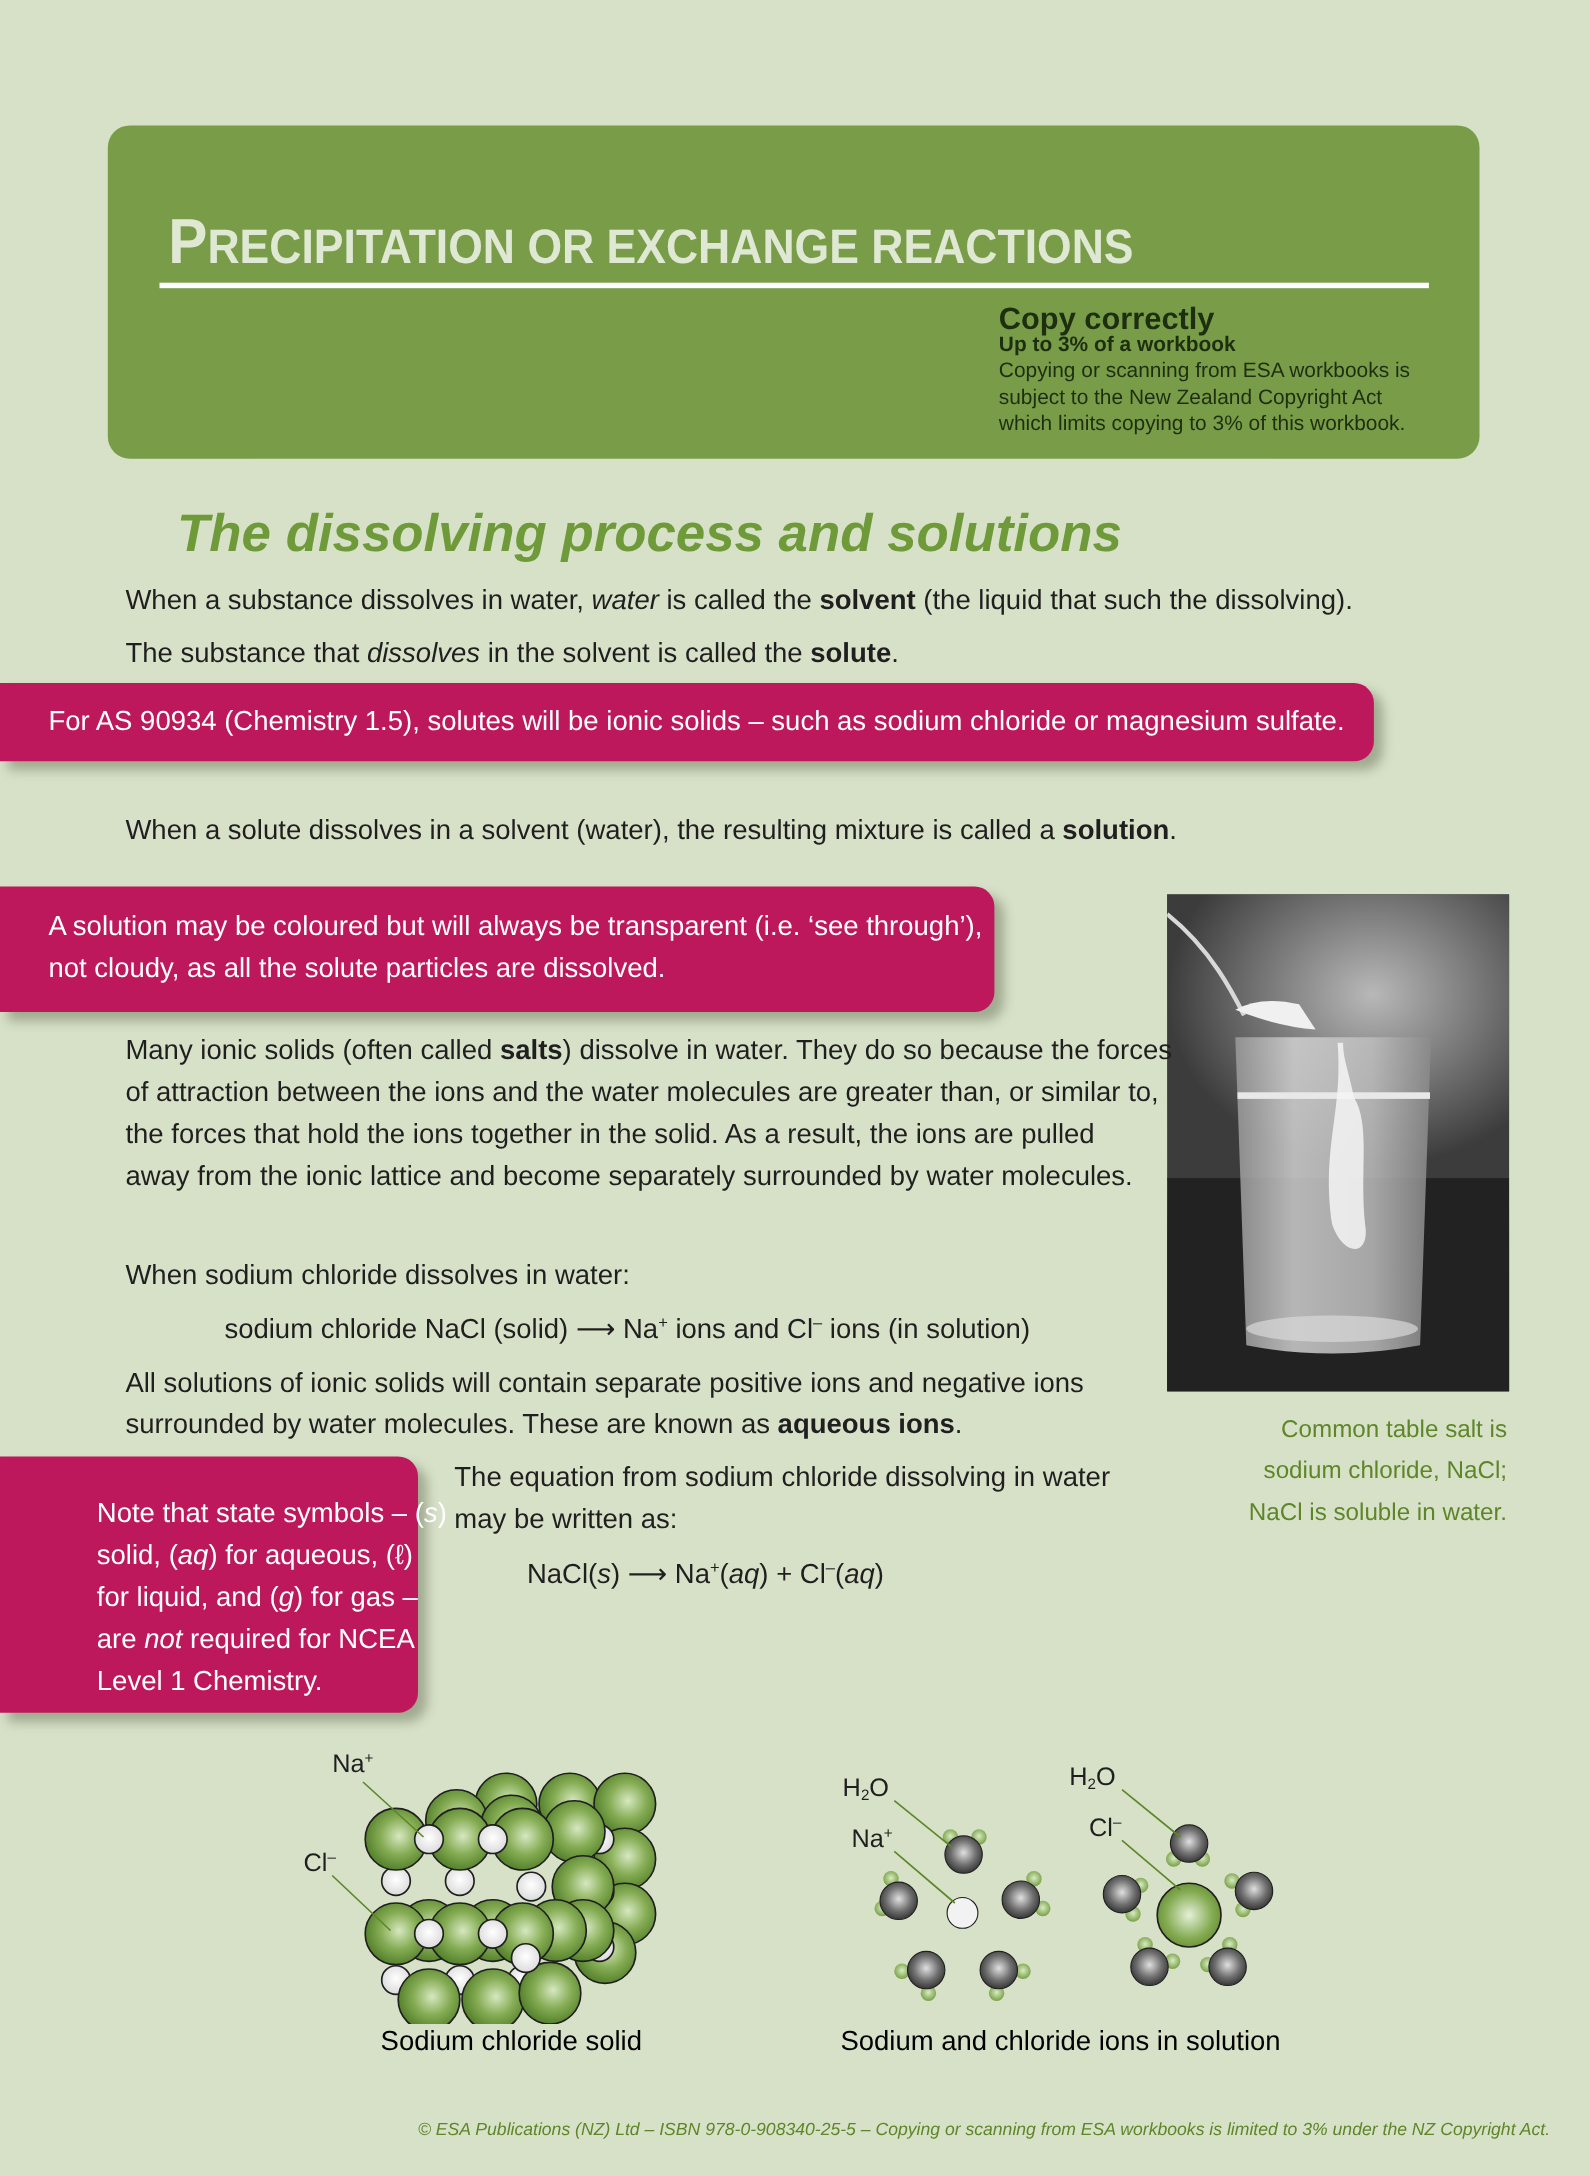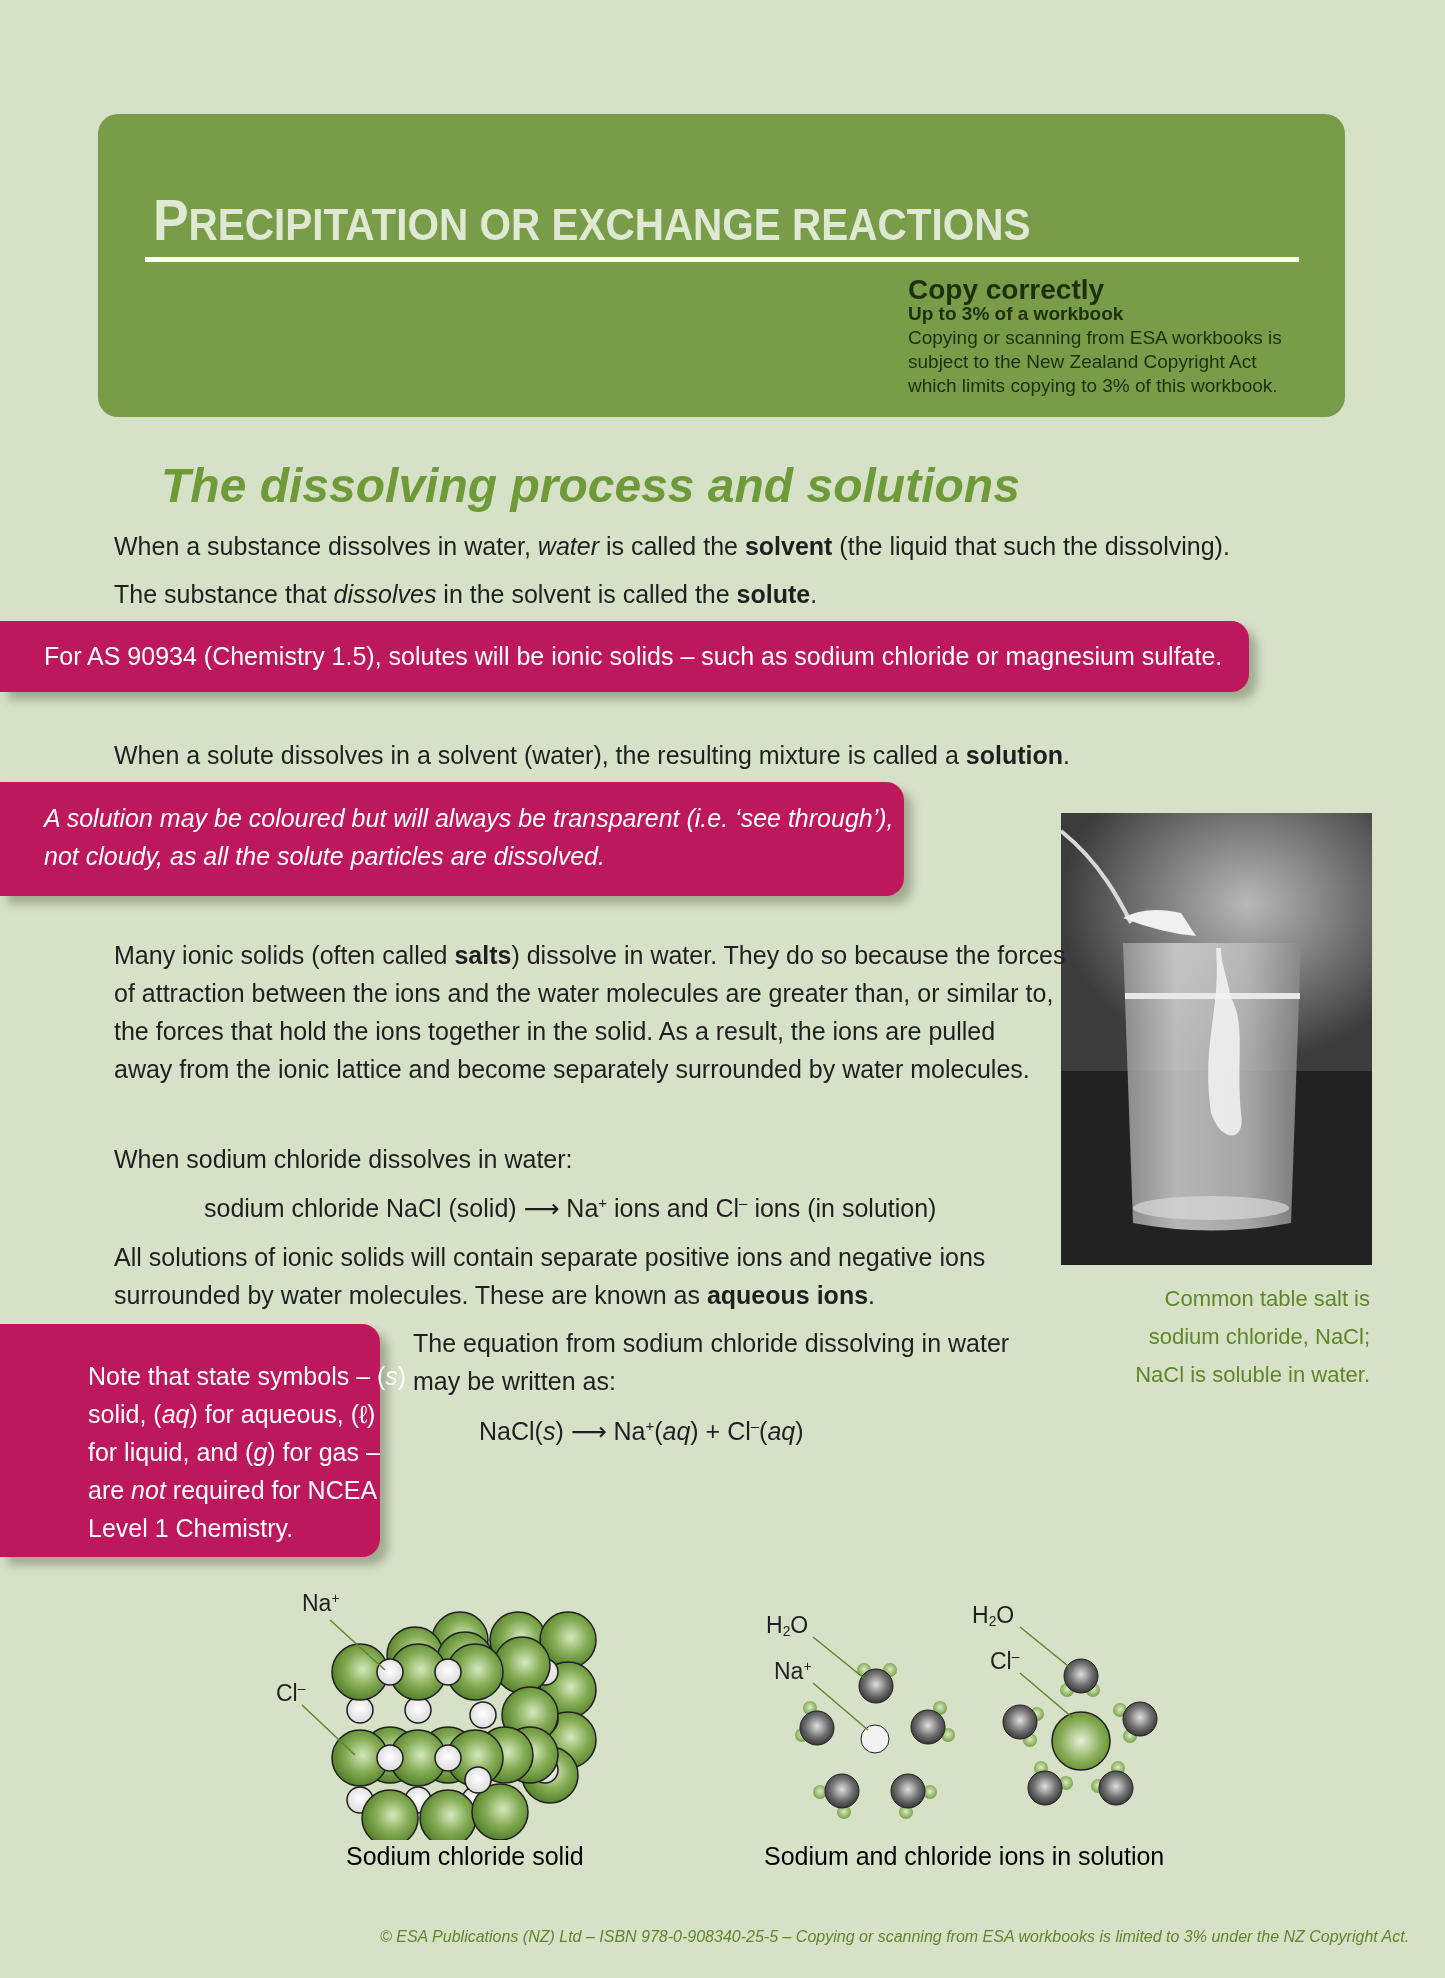--- a/index.html
+++ b/index.html
@@ -31,21 +31,21 @@
     color: #6f9a3a; white-space: nowrap; margin-left: 45px;
   }
   .body-text { font-size: 25px; line-height: 38px; color: #1f1f1f; white-space: nowrap; }
   .callout {
     background: #be185d; color: #ffffff; border-radius: 0 18px 18px 0;
     box-shadow: 8px 8px 10px rgba(60, 70, 40, 0.35);
     font-size: 25px; line-height: 38px;
   }
   .callout-1 { left: 0; top: 621px; width: 1249px; height: 71px; }
   .callout-1 .txt { position: absolute; left: 44px; top: 16px; white-space: nowrap; }
-  .callout-2 { left: 0; top: 782px; width: 904px; height: 114px; font-style: italic; }
+  .callout-2 { left: 0; top: 806px; width: 904px; height: 114px; }
   .callout-2 .txt { position: absolute; left: 44px; top: 17px; }
   .callout-3 { left: 0; top: 1324px; width: 380px; height: 233px; border-radius: 0 18px 18px 0; }
   .callout-3 .txt { position: absolute; left: 44px; top: 33px; width: 330px; margin-left: 44px; }
   .photo {
     left: 1061px; top: 813px; width: 311px; height: 452px;
     background: linear-gradient(180deg, #3a3a3a 0%, #6a6a6a 35%, #8a8a8a 55%, #3a3a3a 70%, #1e1e1e 100%);
     overflow: hidden;
   }
   .photo-caption {
     left: 1070px; top: 1280px; width: 300px; text-align: right;

